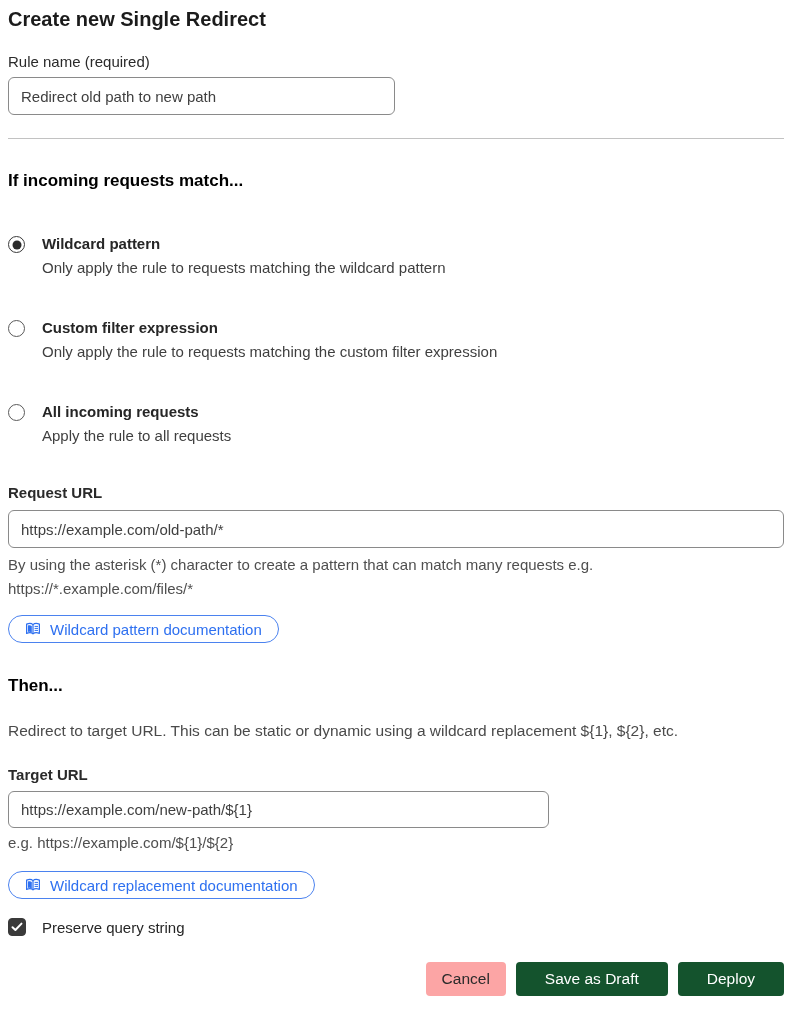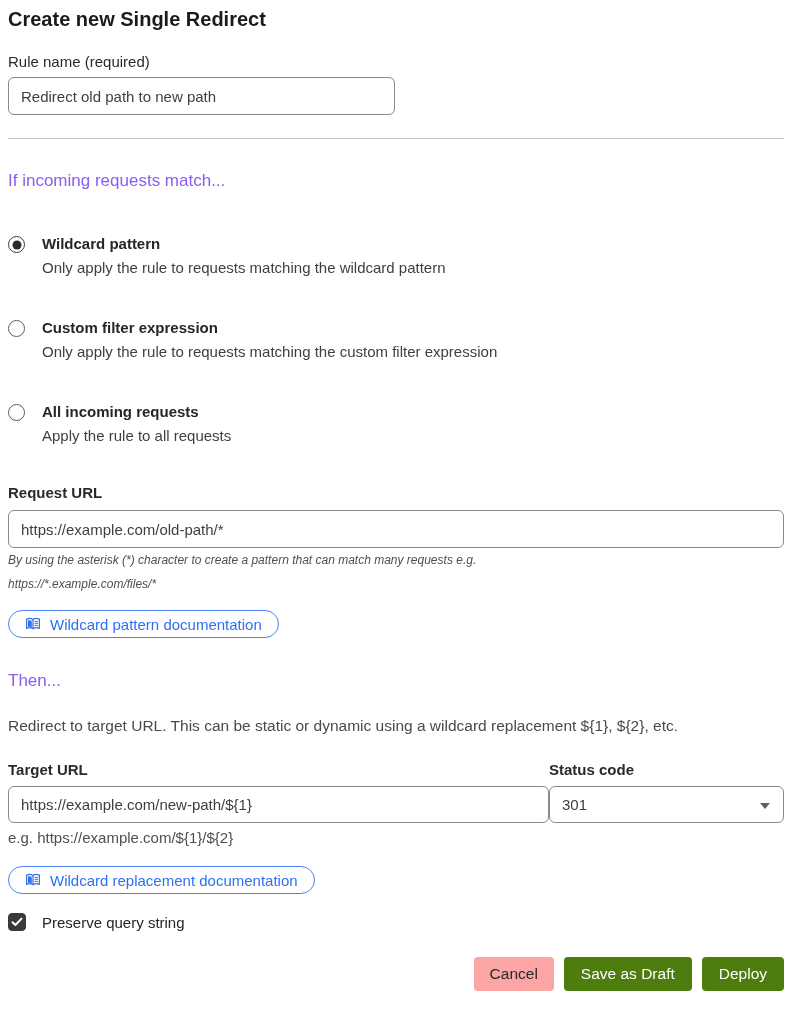--- a/index.html
+++ b/index.html
@@ -37,21 +37,21 @@
   .rule-name-field input.text-input { width: 387px; margin-top: 6px; }
 
   .help-text { font-size: 15px; line-height: 18px; color: #4f4f4f; margin-top: 6px; }
 
   hr.divider {
     border: none; border-top: 1px solid #c2c2c2;
     margin: 23px 0 0 0;
   }
 
   .section-heading {
-    font-size: 17px; font-weight: 400; color: #8b5cf6; line-height: 23px;
+    font-size: 17px; font-weight: 700; color: #000000; line-height: 23px;
   }
   .match-heading { margin-top: 30px; }
 
   .radio-group { margin-top: 43px; }
   .radio-item { display: flex; gap: 17px; margin-bottom: 43px; cursor: pointer; }
   .radio-item:last-child { margin-bottom: 1px; }
   .radio {
     flex: 0 0 auto;
     width: 17px; height: 17px; margin-top: 1px;
     border: 1px solid #5a5a5a; border-radius: 50%;
@@ -61,21 +61,21 @@
   .radio.selected::after {
     content: ""; position: absolute;
     left: 50%; top: 50%; transform: translate(-50%, -50%);
     width: 9px; height: 9px; border-radius: 50%; background: #2b2b2b;
   }
   .radio-label { font-size: 15px; font-weight: 600; line-height: 17px; color: #262626; }
   .radio-desc { font-size: 15px; line-height: 17px; color: #3f3f3f; margin-top: 7px; }
 
   .request-url-field { margin-top: 40px; }
   .request-url-field input.text-input { margin-top: 8px; }
-  .help-multiline { font-size: 12px; line-height: 24px; color: #4f4f4f; font-style: italic; }
+  .help-multiline { margin-top: 5px; font-size: 15px; line-height: 24px; color: #4f4f4f; }
 
   .doc-button {
     display: inline-flex; align-items: center; gap: 9px;
     height: 28px; padding: 0 16px;
     border: 1px solid #4b82ef; border-radius: 14px;
     background: #ffffff; color: #2e70f0;
     font-family: "Liberation Sans", sans-serif;
     font-size: 15px; cursor: pointer;
   }
   .doc-button-1 { margin-top: 14px; }
@@ -119,21 +119,21 @@
   .actions {
     display: flex; justify-content: flex-end; gap: 10px; margin-top: 26px;
   }
   .btn {
     height: 34px; border: none; border-radius: 4px;
     font-family: "Liberation Sans", sans-serif;
     font-size: 15.5px; cursor: pointer;
     display: inline-flex; align-items: center; justify-content: center;
   }
   .btn-cancel { background: #fca5a5; color: #2a2a2a; padding: 16px 16px; }
-  .btn-primary { background: #4d7c0f; color: #ffffff; padding: 0 17px; }
+  .btn-primary { background: #14532d; color: #ffffff; padding: 0 29px; }
 </style>
 </head>
 <body>
 
 <div class="page">
 
   <h1 class="page-title">Create new Single Redirect</h1>
 
   <div class="rule-name-field">
     <div class="field-label">Rule name (required)</div>
@@ -196,27 +196,20 @@
   <h2 class="section-heading then-heading">Then...</h2>
 
   <p class="then-desc">Redirect to target URL. This can be static or dynamic using a wildcard replacement ${1}, ${2}, etc.</p>
 
   <div class="grid-row">
     <div class="col-target">
       <div class="field-label strong">Target URL</div>
       <input class="text-input" type="text" value="https://example.com/new-path/${1}" style="">
       <div class="help-text">e.g. https://example.com/${1}/${2}</div>
     </div>
-    <div class="col-status">
-      <div class="field-label strong">Status code</div>
-      <div class="select-box">
-        <span>301</span>
-        <span class="select-caret"></span>
-      </div>
-    </div>
   </div>
 
   <button class="doc-button doc-button-2">
     <span>
       <svg width="16" height="14" viewBox="0 0 16 14" fill="none" stroke="currentColor" stroke-width="1.2" stroke-linejoin="round">
         <path d="M8 2.6 C6.6 1.3 3.6 1.3 1.6 2.1 V11.4 C3.6 10.6 6.6 10.6 8 11.9 C9.4 10.6 12.4 10.6 14.4 11.4 V2.1 C12.4 1.3 9.4 1.3 8 2.6 Z"></path>
         <path d="M8 2.6 V11.9"></path>
         <path d="M2.9 3.6 C4.3 3.2 5.7 3.3 6.8 3.9 V10.4 C5.7 9.8 4.3 9.7 2.9 10.1 Z" fill="currentColor" stroke="none"></path>
         <path d="M9.6 4.4 H13 M9.6 6.4 H13 M9.6 8.4 H13" stroke-width="1"></path>
       </svg>

